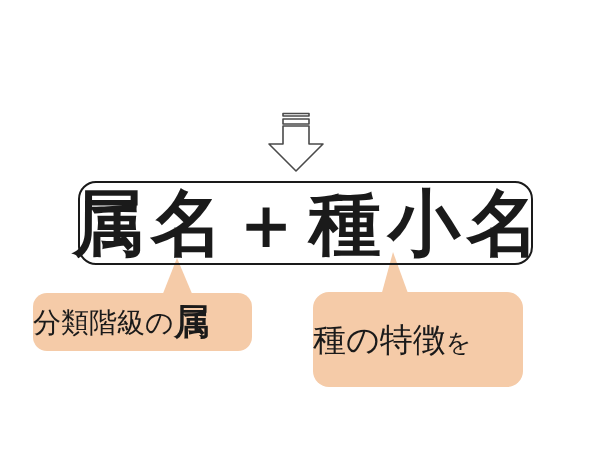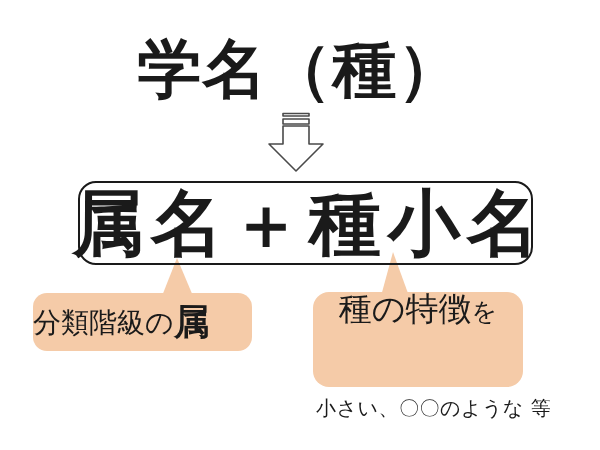--- a/index.html
+++ b/index.html
@@ -95,21 +95,21 @@
     font-size: 36px;
     font-weight: bold;
     vertical-align: -2px;
   }
   .callout-right {
     left: 313px;
     top: 292px;
     width: 210px;
     height: 95px;
     border-radius: 16px;
-    flex-direction: column;
+    flex-direction: row;
     gap: 4px;
   }
   .callout-right .line1 {
     font-size: 33px;
     line-height: 1;
     white-space: nowrap;
   }
   .callout-right .line1 .particle {
     font-size: 25px;
   }
@@ -128,21 +128,20 @@
     letter-spacing: 0.5px;
     white-space: nowrap;
     color: var(--ink, #1a1a1a);
   }
 </style>
 </head>
 <body>
 
 <div class="stage">
 
-  <div class="title">学名（種）</div>
 
   <svg class="flow-arrow" viewBox="0 0 60 62" aria-hidden="true">
     <rect class="arrow-shape" x="17" y="1.5" width="26" height="2.5"></rect>
     <rect class="arrow-shape" x="17" y="7" width="26" height="5"></rect>
     <polygon class="arrow-shape" points="17,14 43,14 43,32 57,32 30,59 3,32 17,32"></polygon>
   </svg>
 
   <svg class="pointer pointer-left" viewBox="0 0 40 40" aria-hidden="true">
     <polygon class="peach-fill" points="20,2 36,40 5,40"></polygon>
   </svg>
@@ -155,15 +154,14 @@
   </div>
 
   <div class="callout callout-left">
     <span class="callout-left-text"><span>分類階級の</span><span class="emphasis">属</span></span>
   </div>
 
   <div class="callout callout-right">
     <span class="line1"><span>種の特徴</span><span class="particle">を</span></span>
   </div>
 
-  <div class="footnote">小さい、〇〇のような 等</div>
 
 </div>
 
 </body></html>

